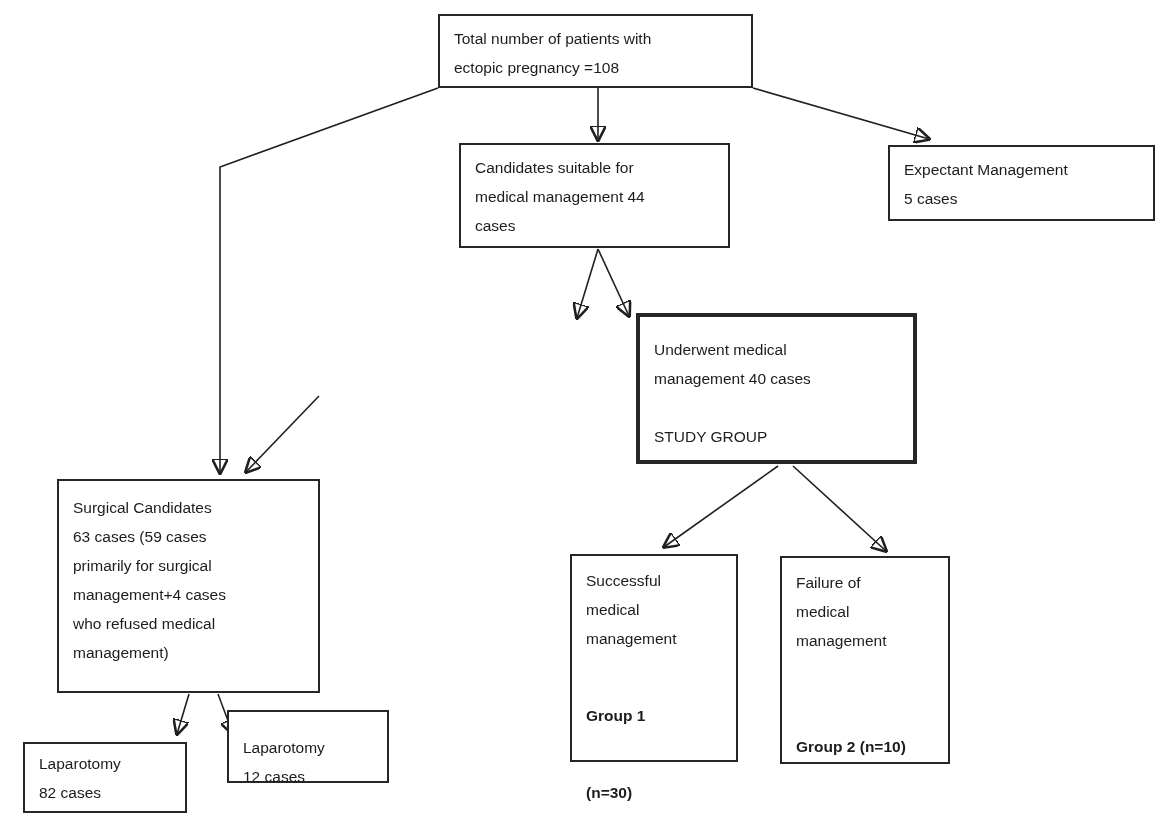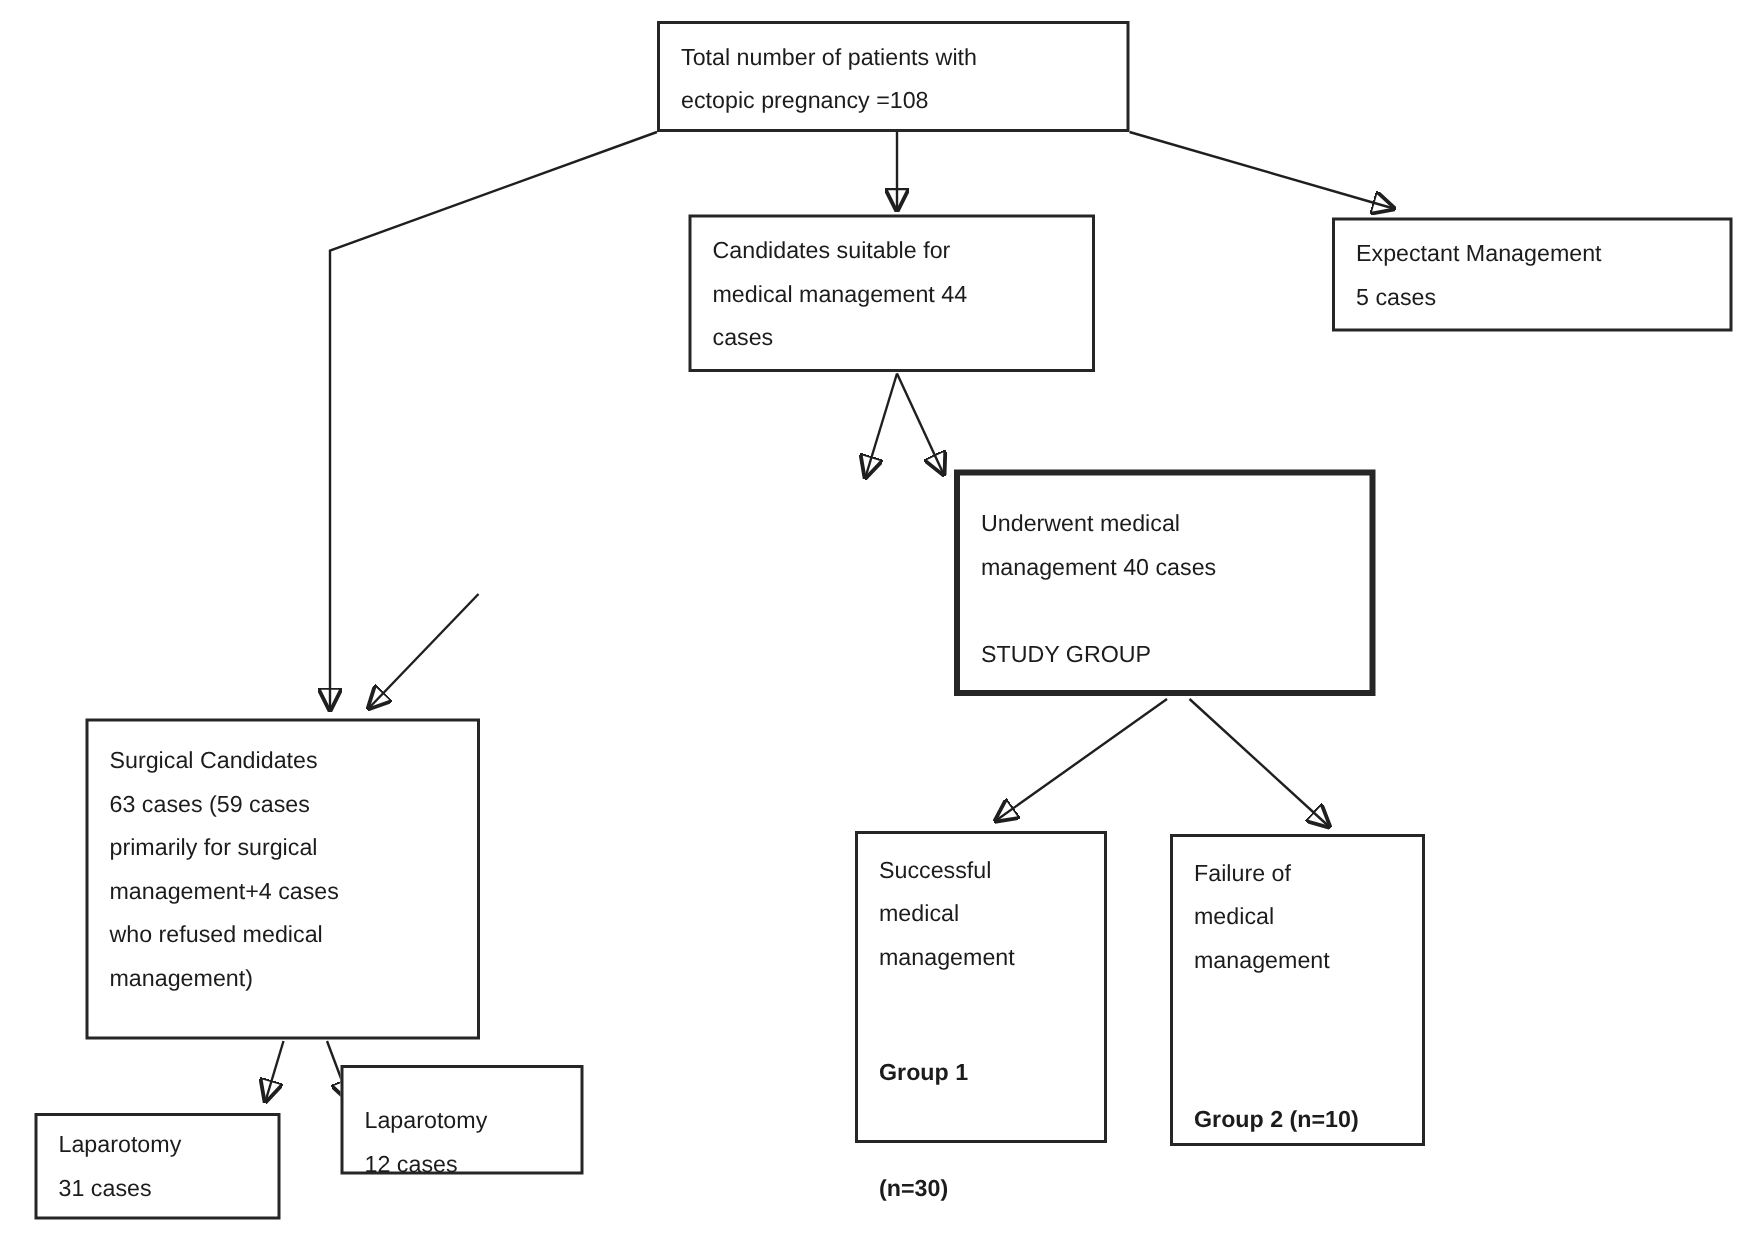--- a/index.html
+++ b/index.html
@@ -81,21 +81,21 @@
     <div class="line">Surgical Candidates</div>
     <div class="line">63 cases (59 cases</div>
     <div class="line">primarily for surgical</div>
     <div class="line">management+4 cases</div>
     <div class="line">who refused medical</div>
     <div class="line">management)</div>
   </div>
 
   <div class="box" style="left:23px;top:742px;width:164px;height:71px;padding-top:5px;">
     <div class="line">Laparotomy</div>
-    <div class="line">31 cases</div>
+    <div class="line">82 cases</div>
   </div>
 
   <div class="box" style="left:227px;top:710px;width:162px;height:73px;padding-top:21px;">
     <div class="line">Laparotomy</div>
     <div class="line">12 cases</div>
   </div>
 
   <div class="box" style="left:570px;top:554px;width:168px;height:208px;padding-top:10px;">
     <div class="line">Successful</div>
     <div class="line">medical</div>

